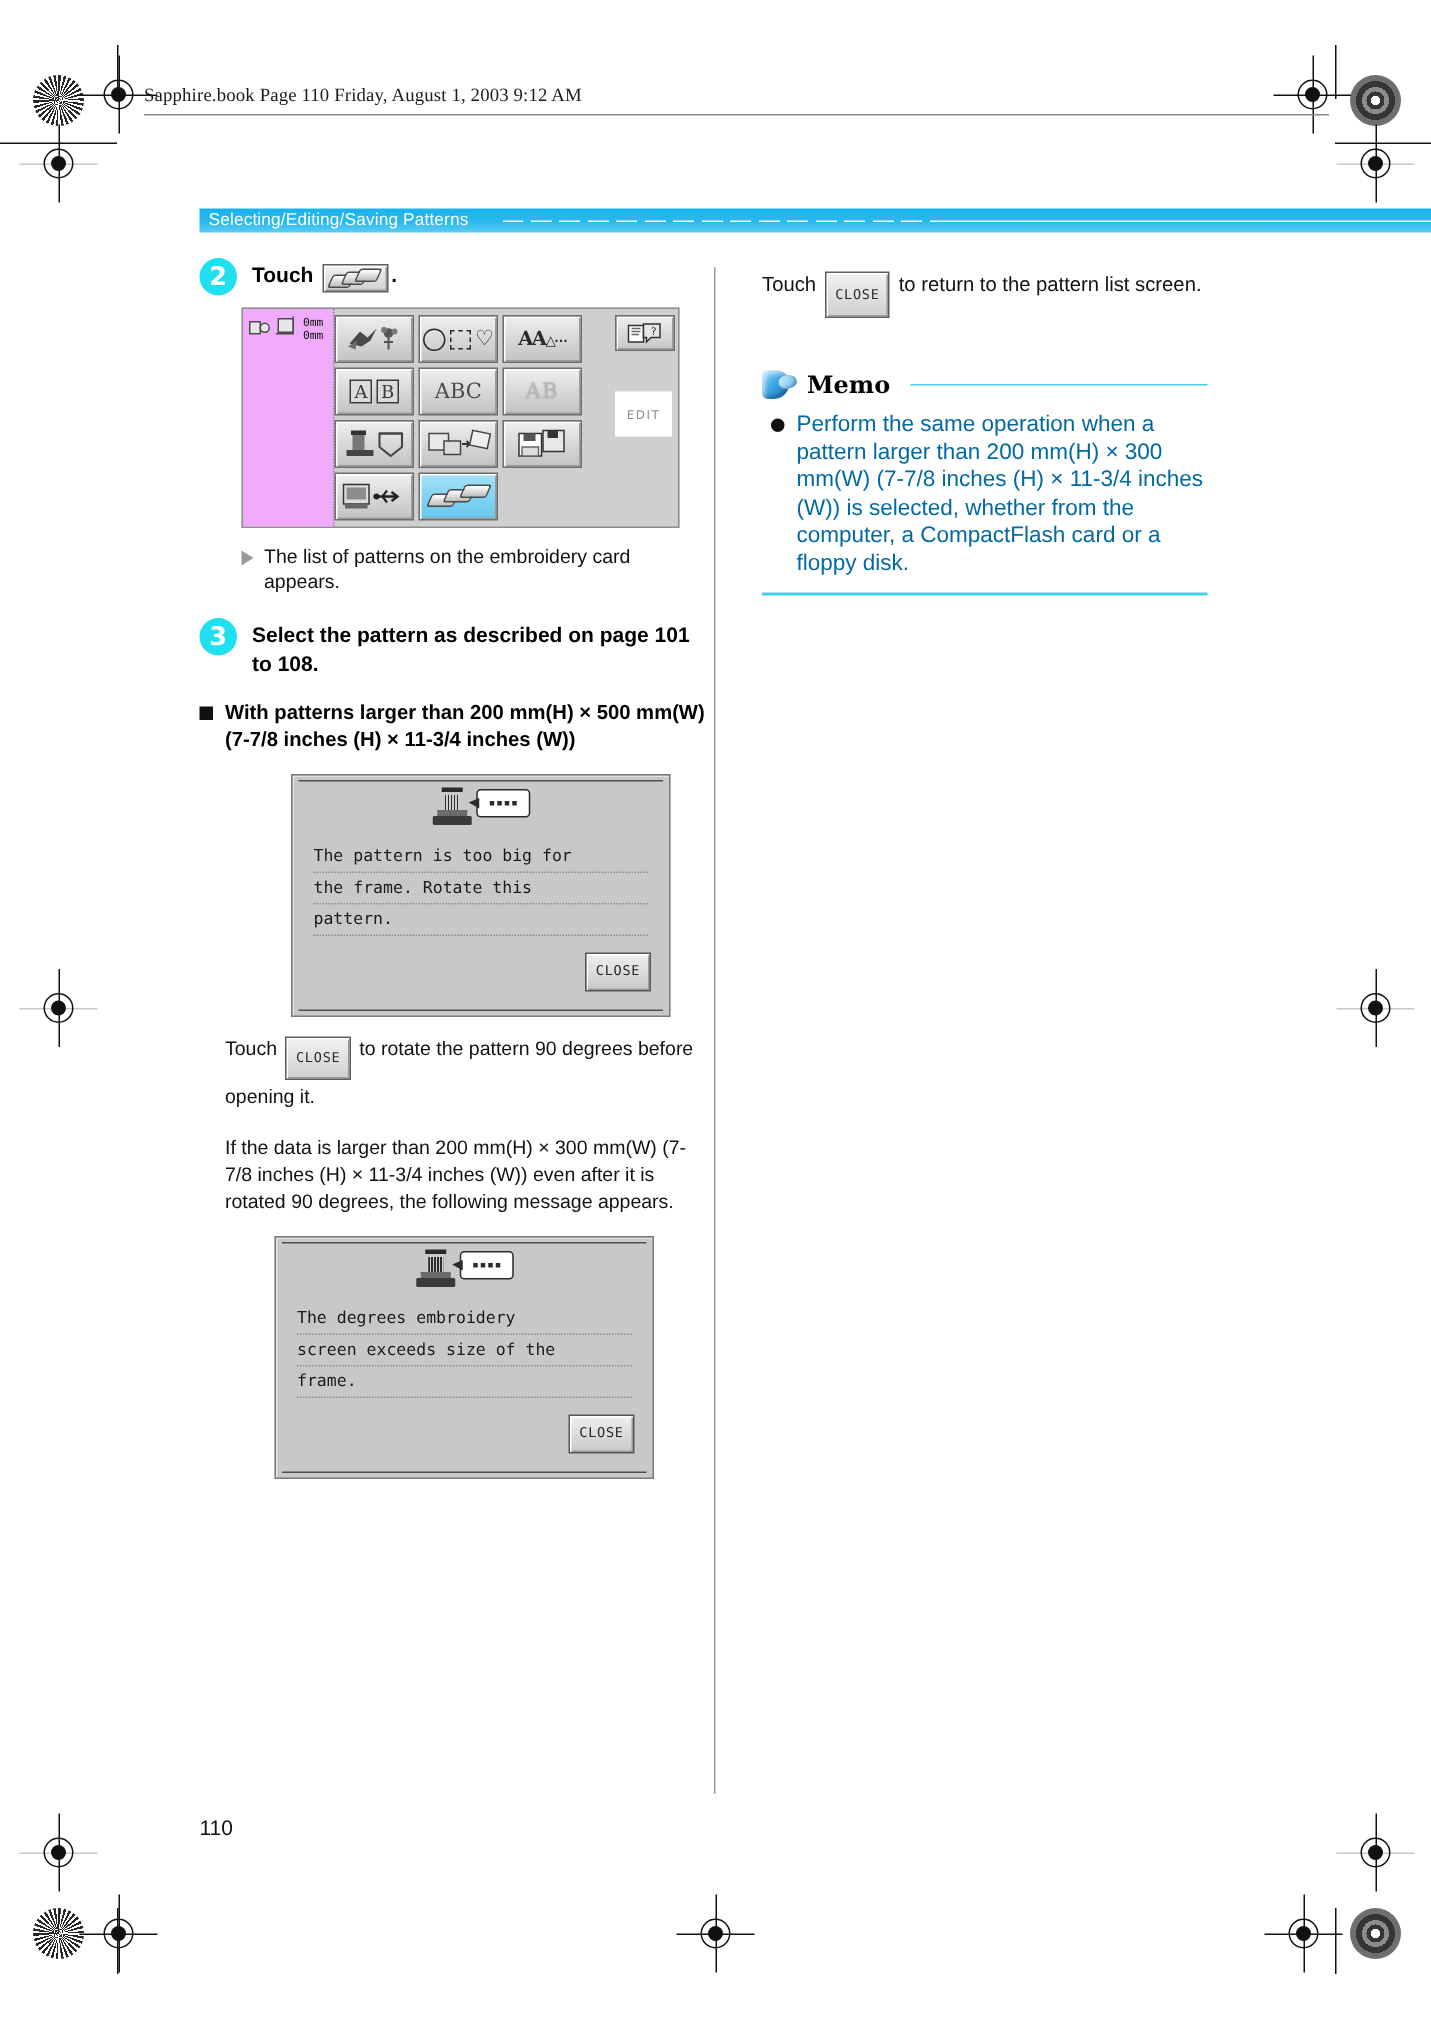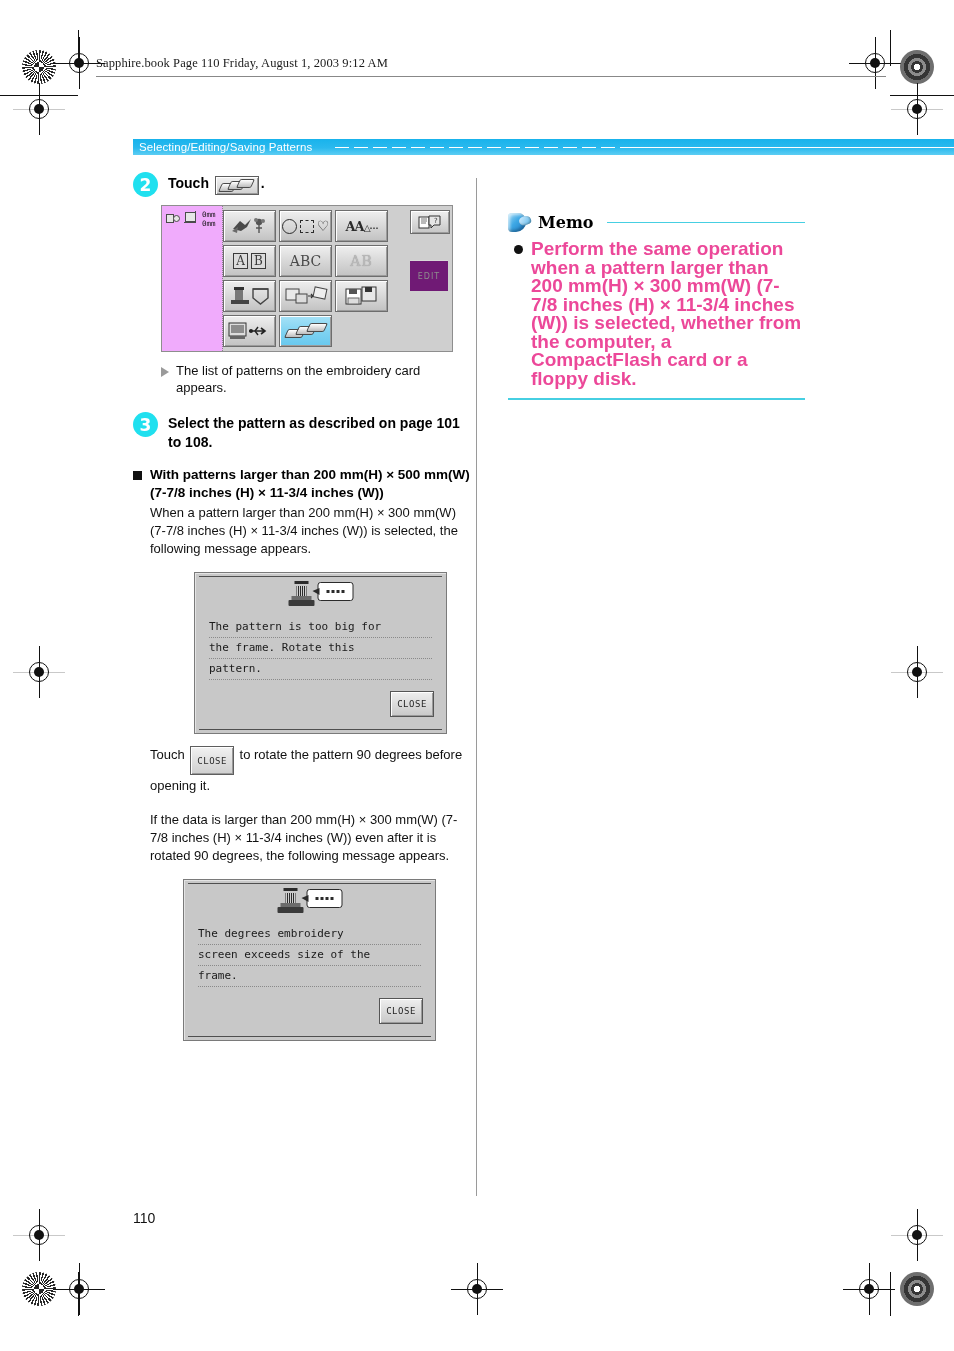--- a/index.html
+++ b/index.html
@@ -124,21 +124,21 @@
   .ms-btn.blank{border:none;background:none;box-shadow:none;}
 
   .ms-right{position:absolute;right:2px;top:4px;width:40px;}
   .ms-help{
     width:38px;height:22px;border:1px solid #6d6d6d;
     background:linear-gradient(180deg,#efefef,#c6c6c6);
     box-shadow:inset 1px 1px 0 #fff, inset -1px -1px 0 #9b9b9b;
     display:flex;align-items:center;justify-content:center;
   }
   .ms-edit{
-    margin-top:26px;width:38px;height:30px;background:#701a75;
+    margin-top:26px;width:38px;height:30px;background:#ffffff;
     display:flex;align-items:center;justify-content:center;
     font-family:"DejaVu Sans", sans-serif;font-size:8px;color:#8d8d8d;letter-spacing:1px;
     border-top:1px solid #d8d8d8;
   }
 
   
   .g-shapes{display:flex;gap:3px;align-items:center;}
   .g-circ{width:13px;height:13px;border:1.4px solid #2b2b2b;border-radius:50%;}
   .g-sq{width:12px;height:11px;border:1.4px dashed #2b2b2b;}
   .g-heart{font-size:14px;line-height:14px;color:#2b2b2b;}
@@ -225,21 +225,21 @@
   }
   .memo-nib .tip{
     position:absolute;right:0px;top:4px;width:12px;height:9px;border-radius:50% 60% 40% 50%;
     background:linear-gradient(135deg,#d8efff,#5cb8ea);transform:rotate(-18deg);
     box-shadow:inset -1px -1px 2px rgba(0,0,0,.3);
   }
   .memo-title{font-size:16px;font-weight:bold;color:#000;font-family:"DejaVu Serif", serif;text-align:center;}
   .memo-rule{flex:1;height:1.6px;background:#46cfe2;margin-left:6px;}
   .memo-body{display:flex;gap:8px;margin-top:7px;padding-left:6px;}
   .memo-dot{width:9px;height:9px;border-radius:50%;background:#111;margin-top:5px;flex:0 0 auto;}
-  .memo-text{font-size:19px;line-height:18.5px;color:#ec4899;font-weight:bold;}
+  .memo-text{font-size:15px;line-height:18.5px;color:#0369a1;}
   .memo-bottom{height:1.6px;background:#46cfe2;margin-top:10px;}
 
   
   .pagenum{
     position:absolute;left:133px;top:1210px;font-size:14px;color:#111;
   }
 </style>
 </head>
 <body>
 
@@ -484,21 +484,20 @@
     <div class="step-text">Select the pattern as described on page 101 to 108.</div>
   </div>
 
   <div class="bullet-head">
     <span class="sq"></span>
     <span class="bh-text">
       <span>With patterns larger than 200 mm(H) × 500 mm(W)</span><br>
       <span>(7-7/8 inches (H) × 11-3/4 inches (W))</span>
     </span>
   </div>
-  <div class="body-p">When a pattern larger than 200 mm(H) × 300 mm(W) (7-7/8 inches (H) × 11-3/4 inches (W)) is selected, the following message appears.</div>
 
   <div class="dlg">
     <div class="topline"></div>
     <div class="botline"></div>
     <div class="dlg-icon">
       <span class="pixmachine">
         <span class="pm-top"></span>
           <span class="pm-col"></span>
           <span class="pm-base2"></span>
           <span class="pm-base"></span>
@@ -547,20 +546,25 @@
       <div class="ln">The degrees embroidery</div>
       <div class="ln">screen exceeds size of the</div>
       <div class="ln">frame.</div>
     </div>
     <div class="dlg-close">CLOSE</div>
   </div>
 
 </div>
 
 <div class="col-right">
+  <div class="touch-line">
+    <span>Touch</span>
+    <span class="inline-key close">CLOSE</span>
+    <span>to return to the pattern list screen.</span>
+  </div>
 
   <div class="memo-box">
     <div class="memo-head">
       <span class="memo-nib">
         <span class="body"></span>
           <span class="tip"></span>
       </span>
       <span class="memo-title">Memo</span>
       <span class="memo-rule"></span>
     </div>

